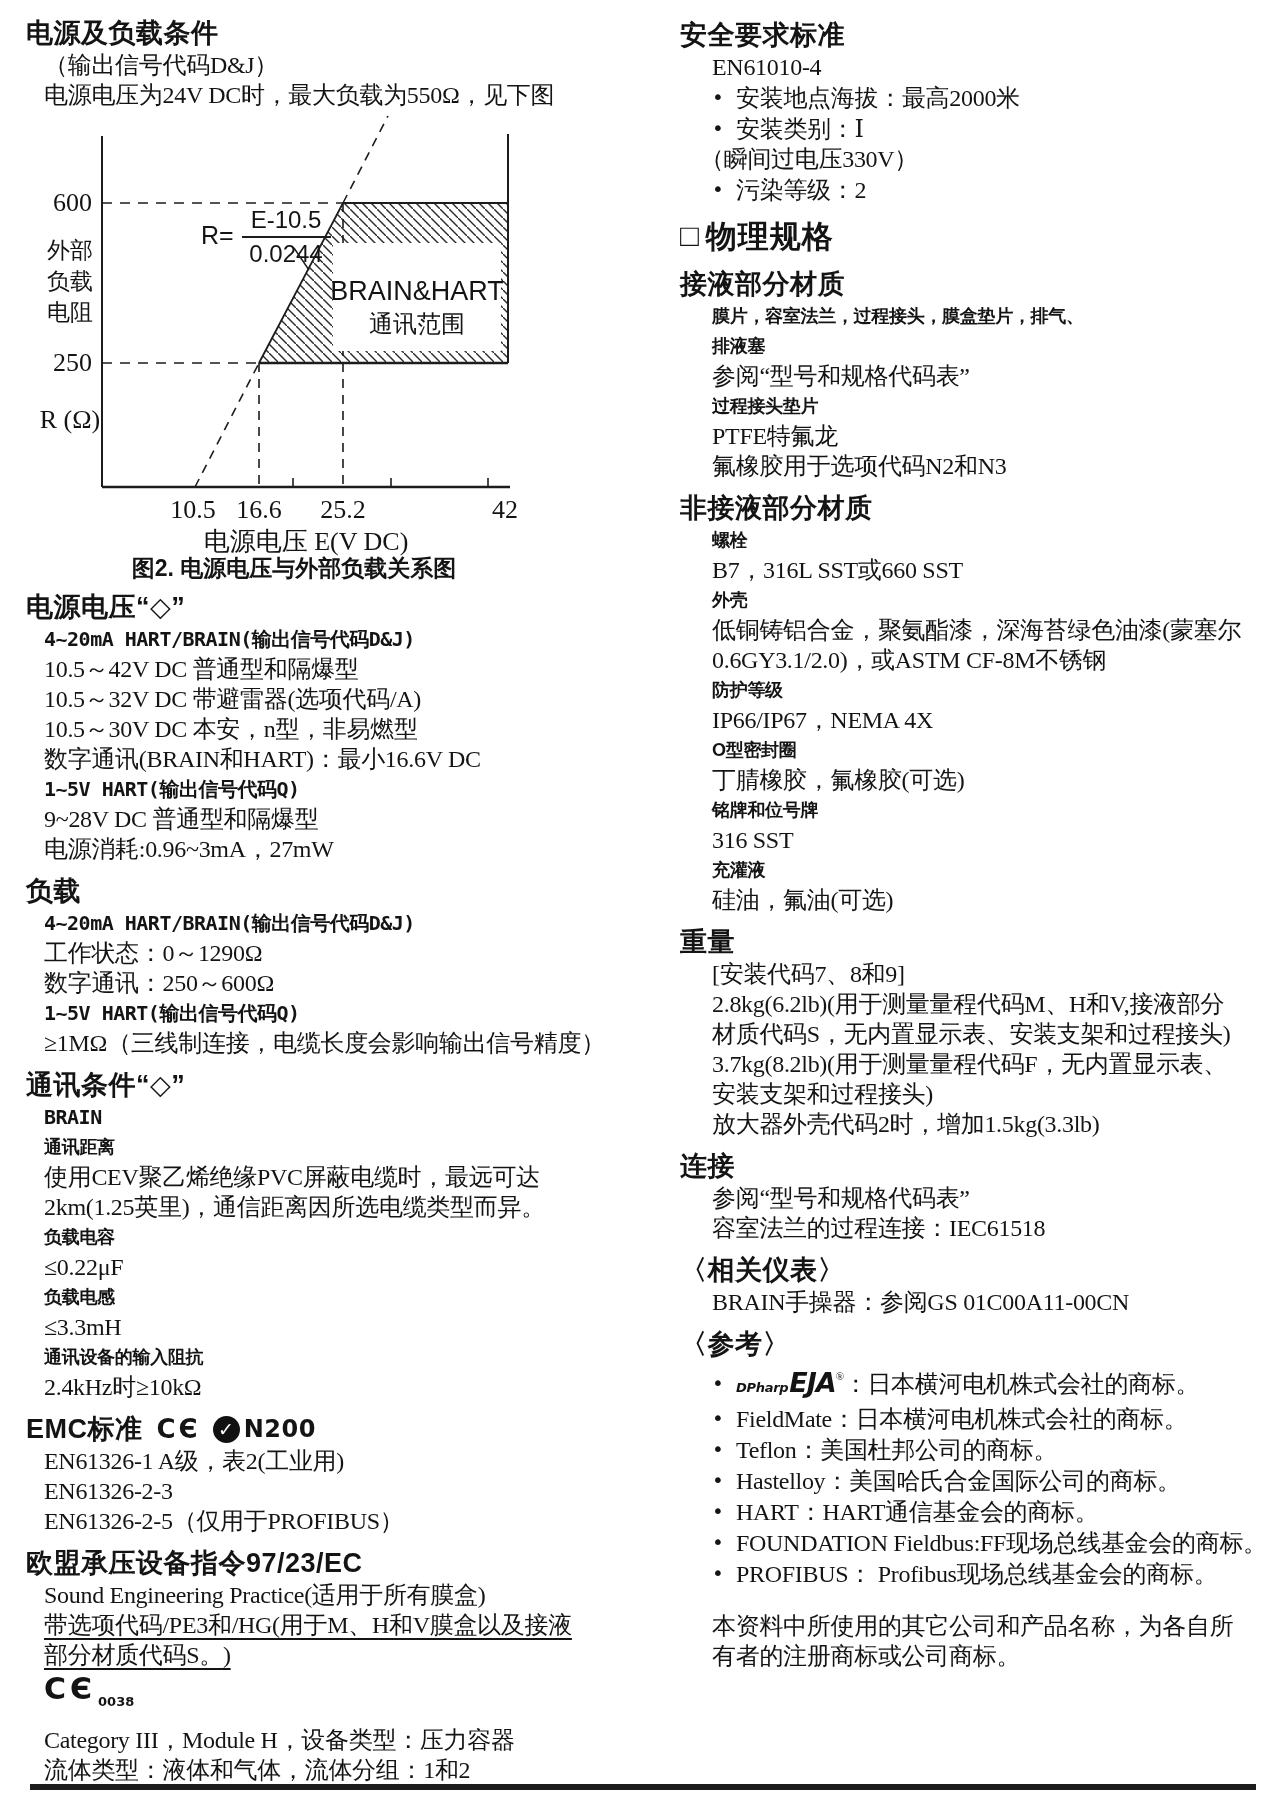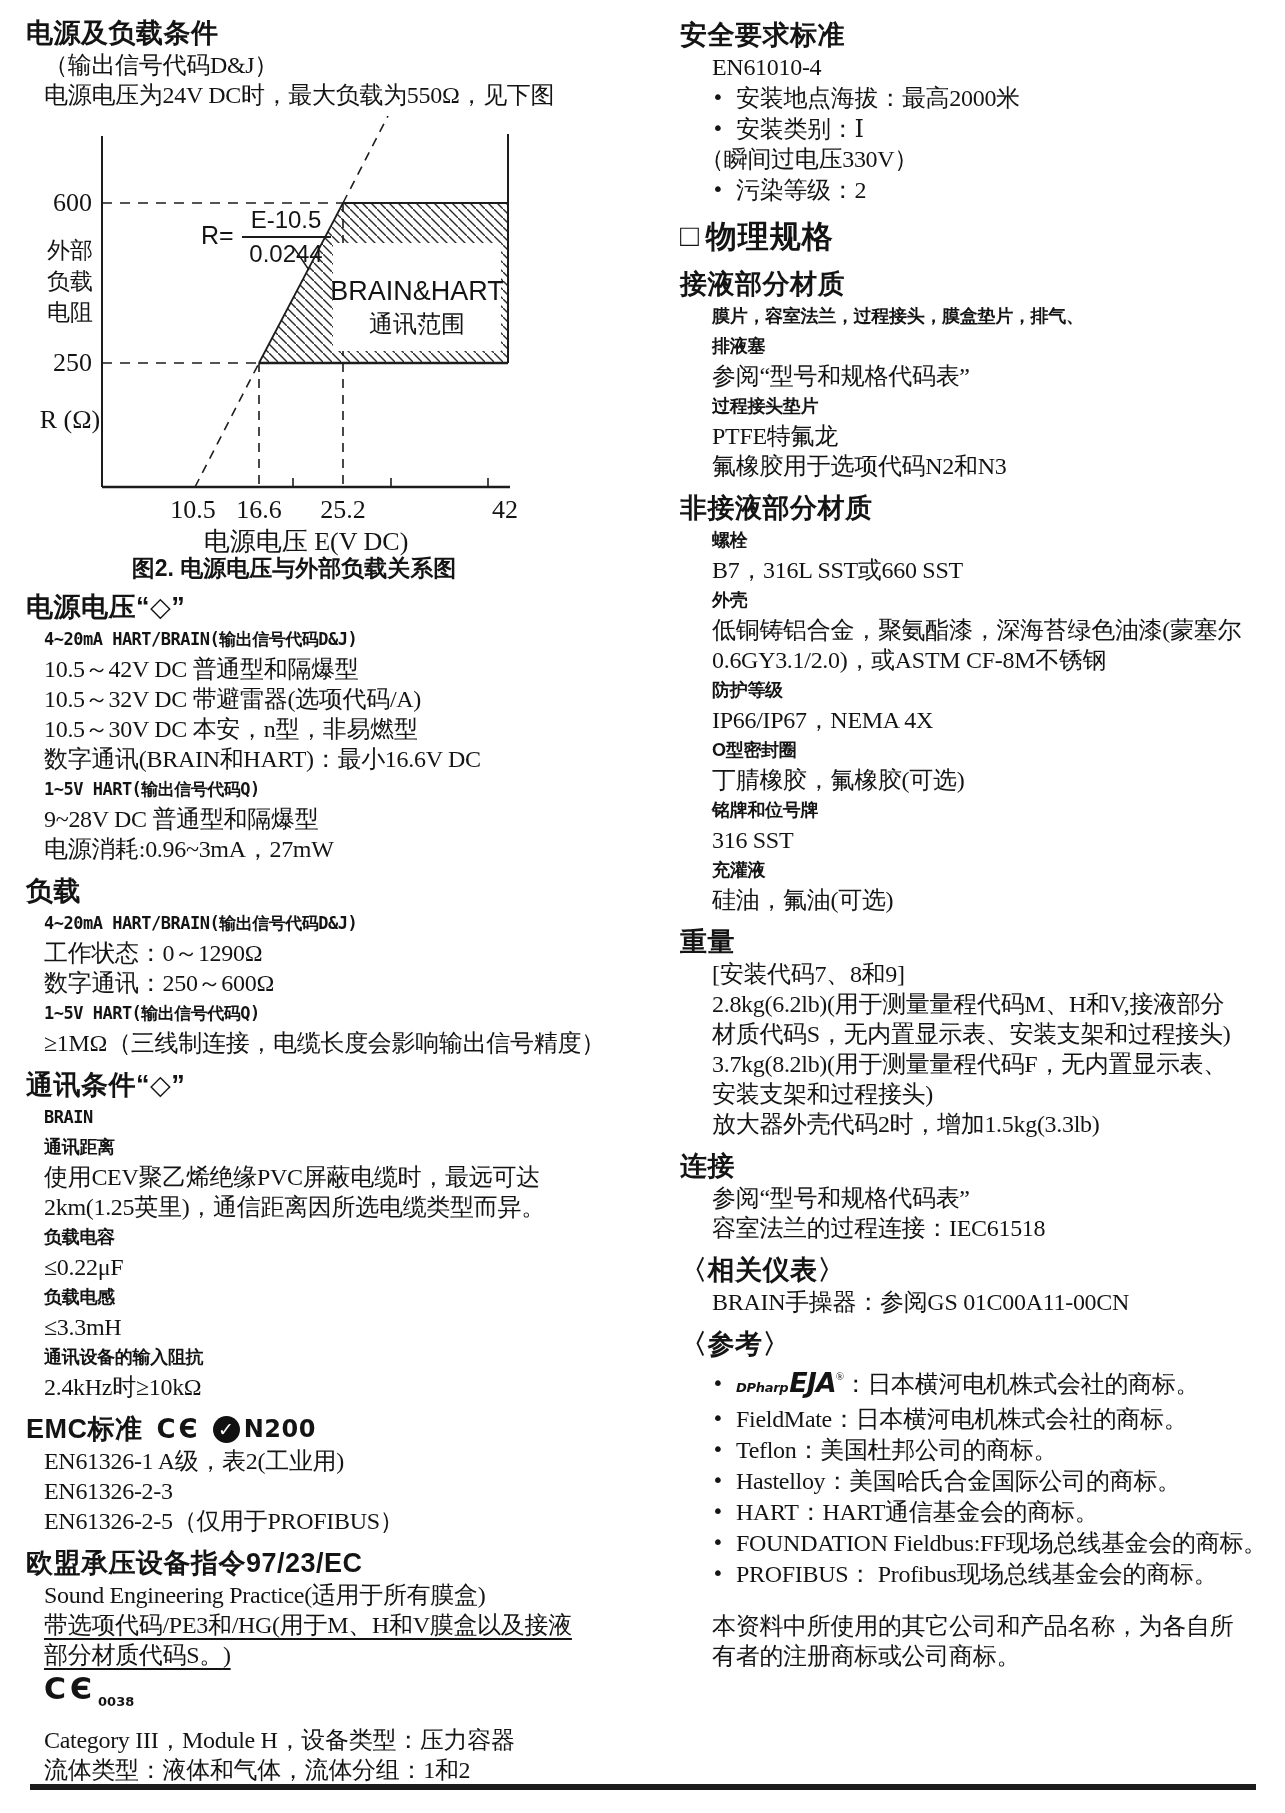--- a/index.html
+++ b/index.html
@@ -15,21 +15,21 @@
   .heading{font-family:"Liberation Sans","DejaVu Sans",sans-serif;font-weight:bold;
     white-space:nowrap;display:flex;align-items:center;}
   .h1{font-size:27px;line-height:34px;margin-top:10px;letter-spacing:0.5px;}
   .h0{font-size:31px;line-height:40px;margin-top:12px;letter-spacing:1px;}
   .h0 .sq{font-weight:normal;margin-right:6px;transform:translateY(-1px);}
   .line{font-size:24px;line-height:30px;white-space:nowrap;letter-spacing:-0.3px;}
   .col-left .line{padding-left:18px;}
   .col-right .line{padding-left:32px;}
   .line.p{padding-left:20px;}
   .line.b{font-family:"Liberation Sans","DejaVu Sans",sans-serif;font-weight:bold;font-size:18px;}
-  .line.m{font-family:"DejaVu Sans Mono",monospace;font-weight:bold;font-size:17px;letter-spacing:-0.5px;}
+  .line.m{font-family:"DejaVu Sans Mono",monospace;font-weight:bold;font-size:20px;letter-spacing:-0.5px;}
   .line.u .ut{text-decoration:underline;text-underline-offset:5px;}
   .blt{display:inline-block;width:24px;font-family:"DejaVu Sans",sans-serif;font-size:20px;vertical-align:2px;}
   .gapline{height:22px;}
   
   .celogo{font-family:"DejaVu Sans",sans-serif;font-weight:bold;font-size:26px;letter-spacing:3px;margin-left:14px;}
   .ce-big{font-size:30px;letter-spacing:4px;margin-left:0;}
   .celogo sub{font-size:13px;letter-spacing:0;margin-left:2px;}
   .ctick{display:inline-flex;align-items:center;margin-left:12px;}
   .ctick .circ{width:27px;height:27px;border-radius:50%;background:#111;color:#fff;display:inline-flex;
     align-items:center;justify-content:center;font-family:"DejaVu Sans",sans-serif;font-size:19px;font-weight:bold;}

